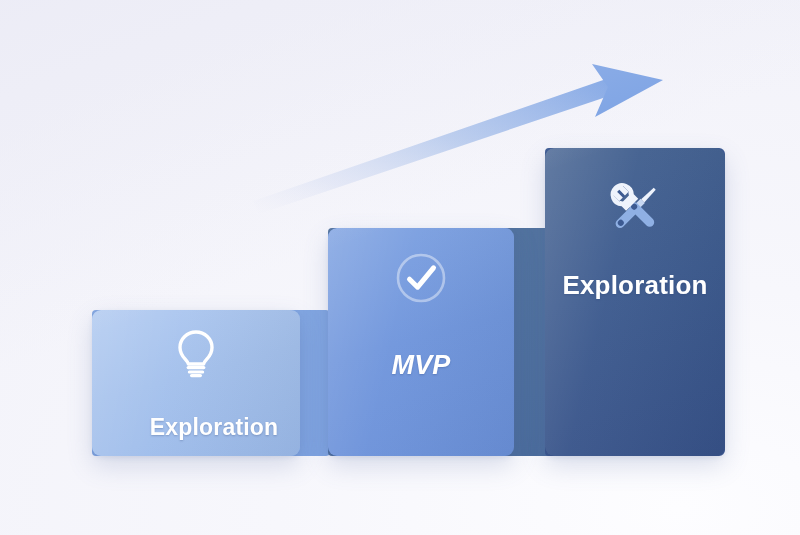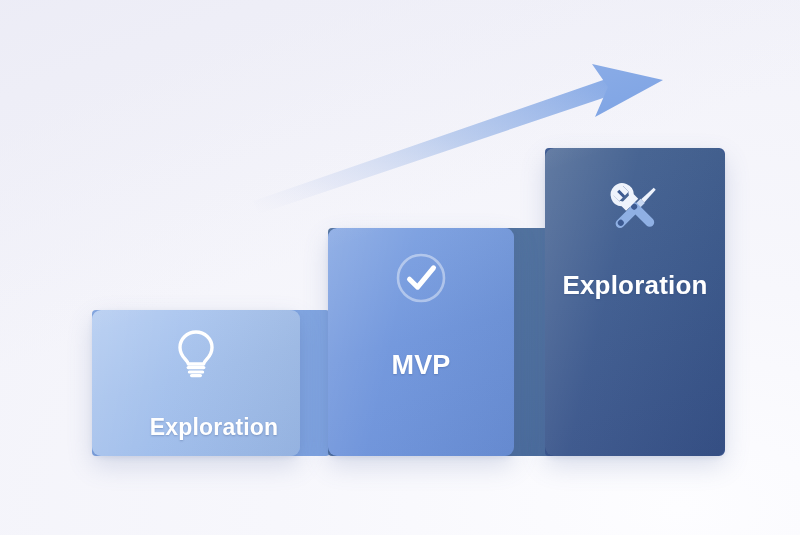--- a/index.html
+++ b/index.html
@@ -89,21 +89,21 @@
   #step-exploration { left: 92px;  top: 310px; width: 240px; height: 146px; }
   #step-exploration .step-face { width: 208px; }
   #step-exploration .step-side { width: 240px; }
   #step-exploration .step-icon { margin-top: 18px; }
   #step-exploration .step-label { margin-top: 32px; font-size: 23px; margin-left: 36px; }
 
   #step-mvp { left: 328px; top: 228px; width: 230px; height: 228px; }
   #step-mvp .step-face { width: 186px; }
   #step-mvp .step-side { width: 230px; }
   #step-mvp .step-icon { margin-top: 22px; }
-  #step-mvp .step-label { margin-top: 40px; font-size: 27px; }
+  #step-mvp .step-label { margin-top: 40px; font-size: 27px; font-style: italic; }
 
   #step-engineering { left: 545px; top: 148px; width: 180px; height: 308px; }
   #step-engineering .step-face { width: 180px; }
   #step-engineering .step-side { width: 180px; }
   #step-engineering .step-icon { margin-top: 22px; }
   #step-engineering .step-label { margin-top: 20px; font-size: 26px; }
 </style>
 </head>
 <body>
 

